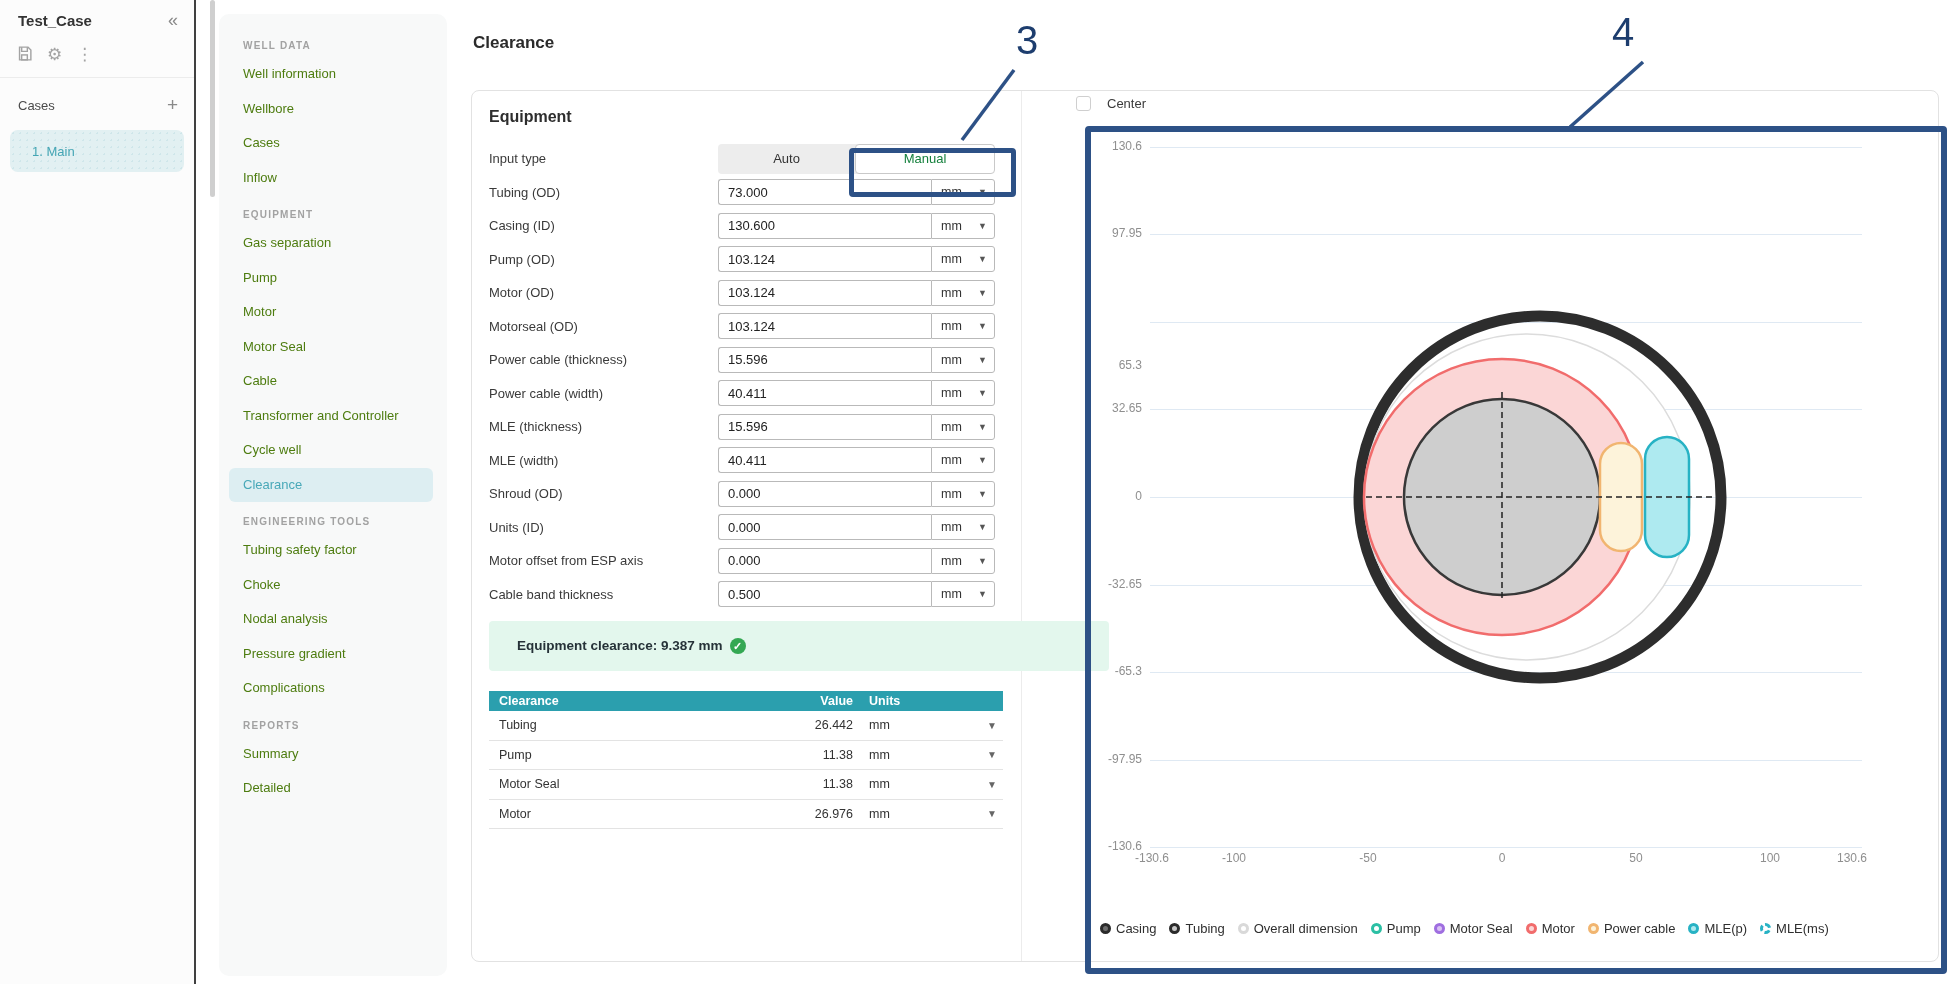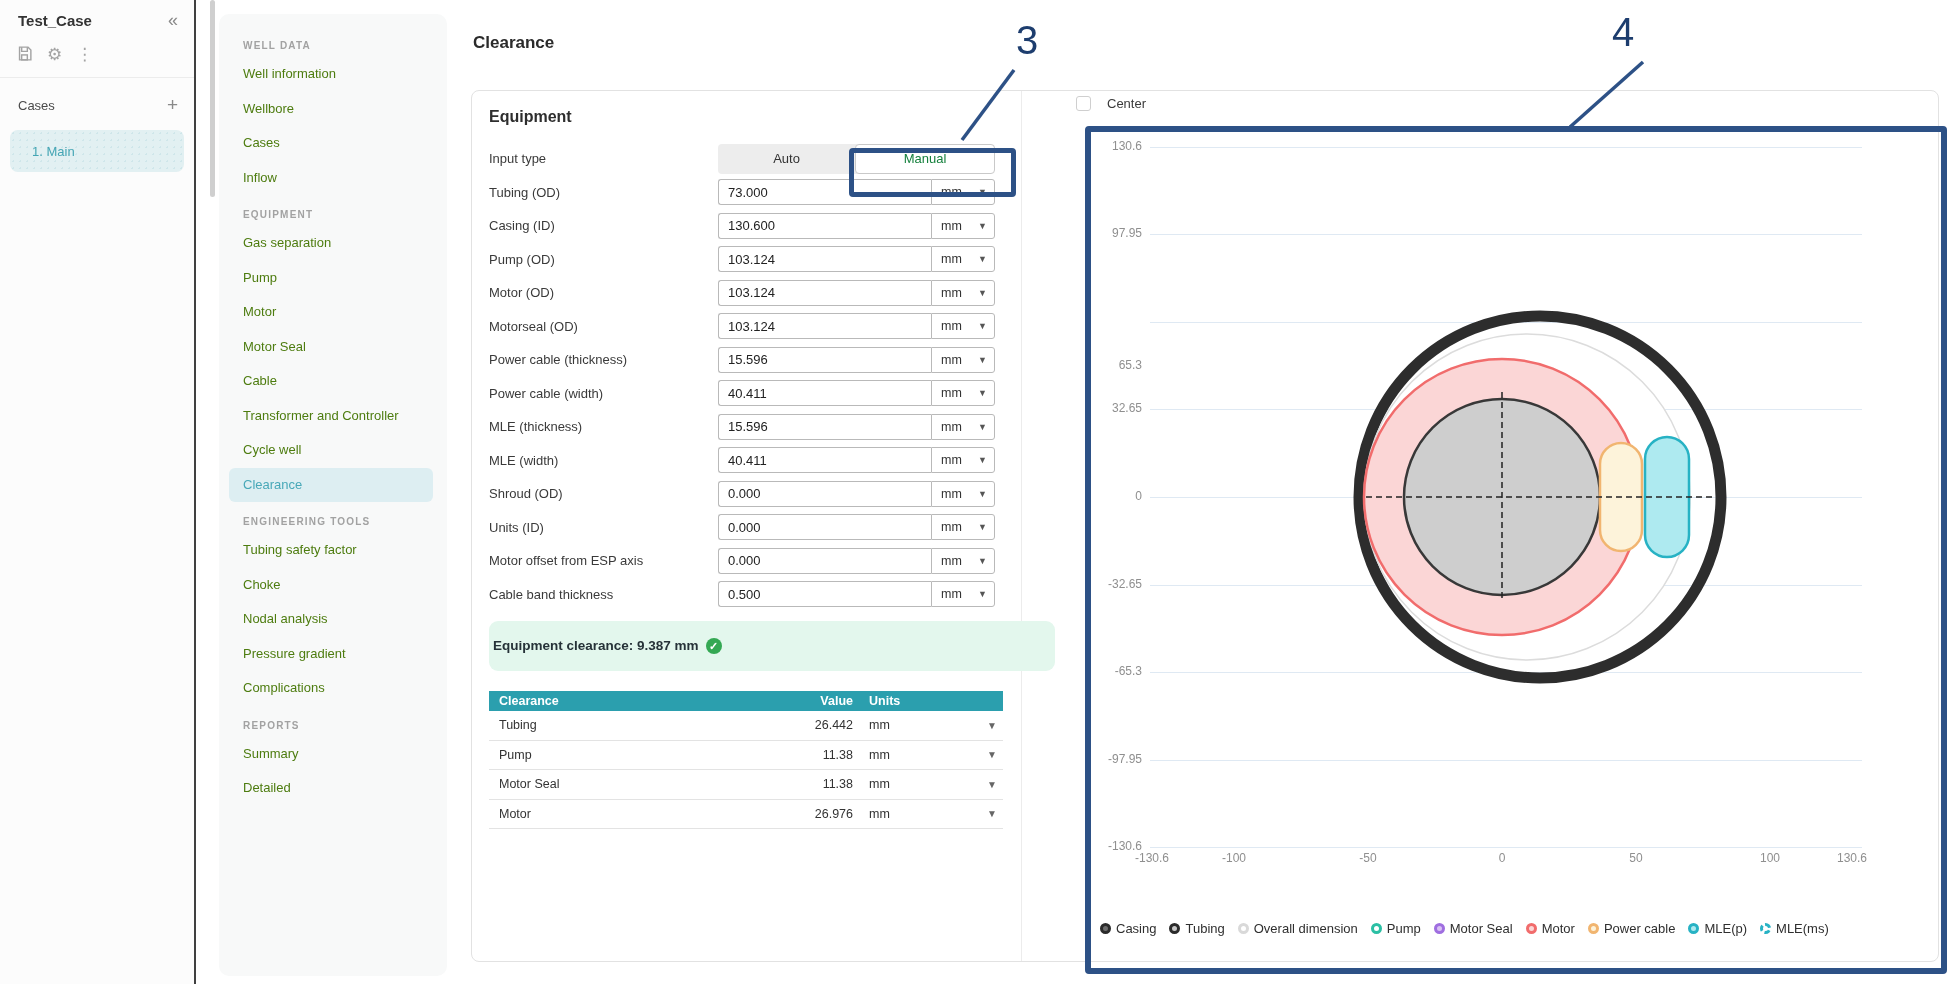--- a/index.html
+++ b/index.html
@@ -52,21 +52,21 @@
   .seg-manual { width:140px; background:#fff; border:1px solid #c9c9c9; border-radius:4px;
                 display:flex; align-items:center; justify-content:center; font-size:13px; color:#15803d; cursor:pointer; }
   .input-group { display:flex; height:26px; width:277px; }
   .val-input { width:213px; height:26px; border:1px solid #b9b9b9; border-right:none; border-radius:3px 0 0 3px;
                font-size:13px; color:#222; padding:0 9px; font-family:"Liberation Sans",sans-serif; background:#fff; }
   .unit-box { width:64px; height:26px; border:1px solid #b9b9b9; border-radius:0 3px 3px 0; background:#fff;
               display:flex; align-items:center; justify-content:space-between; padding:0 7px 0 9px; cursor:pointer; }
   .unit-text { font-size:12.5px; color:#333; }
   .unit-arrow { font-size:9px; color:#555; }
 
-  .summary-box { margin-top:10px; width:566px; background:#e3f7ed; border-radius:9px; padding:13px 4px; }
+  .summary-box { margin-top:10px; width:620px; background:#e3f7ed; border-radius:4px; padding:13px 28px; }
   .summary-line { font-size:13.5px; font-weight:700; color:#263238; line-height:24px; display:flex; align-items:center; gap:7px; }
   .check-circle { width:16px; height:16px; border-radius:50%; background:#34a853; color:#fff; font-size:11px;
                   display:inline-flex; align-items:center; justify-content:center; }
 
   .cl-table { margin-top:20px; width:514px; }
   .cl-thead { height:20px; background:#2b9fae; color:#fff; display:flex; align-items:center; font-size:12.5px; font-weight:700; }
   .th-name { flex:1; padding-left:10px; }
   .th-value { width:60px; text-align:right; }
   .th-units { width:150px; padding-left:16px; }
   .cl-row { height:29.5px; display:flex; align-items:center; border-bottom:1px solid #e3e3e3; font-size:12.5px; color:#333; }

